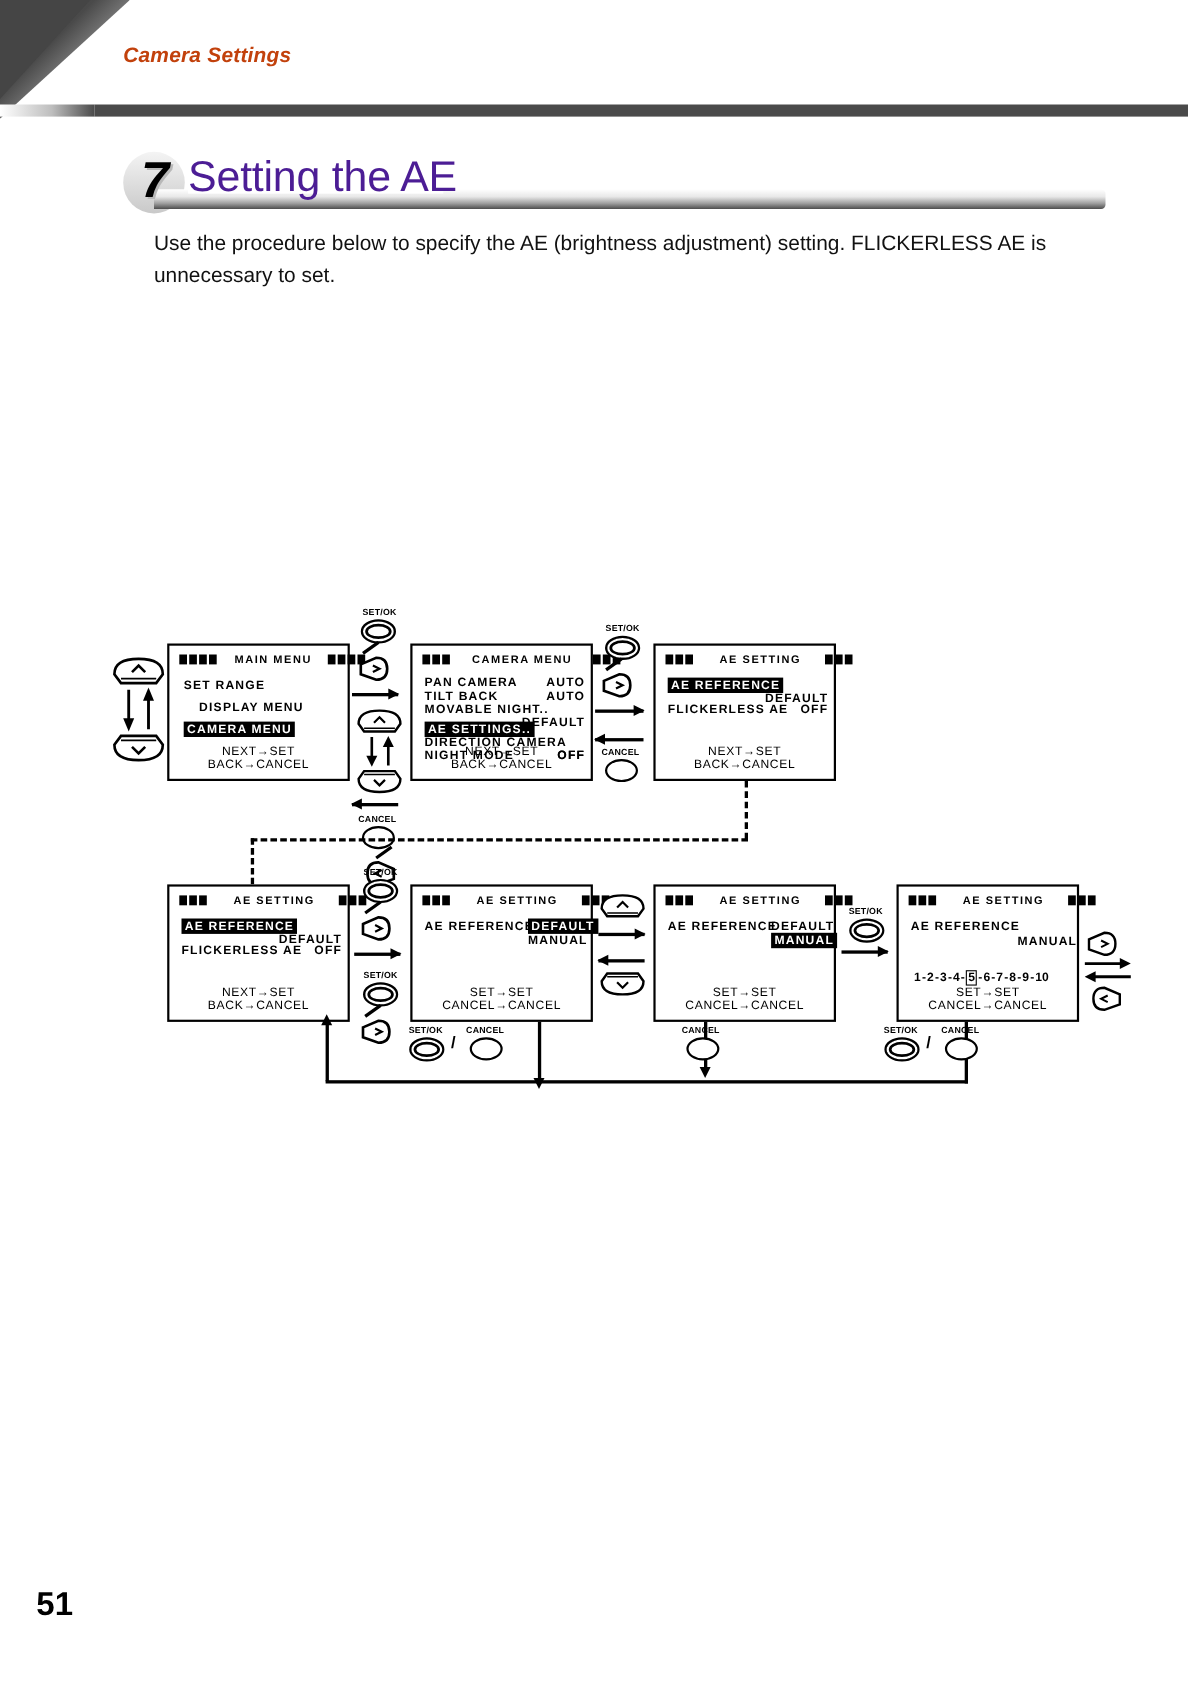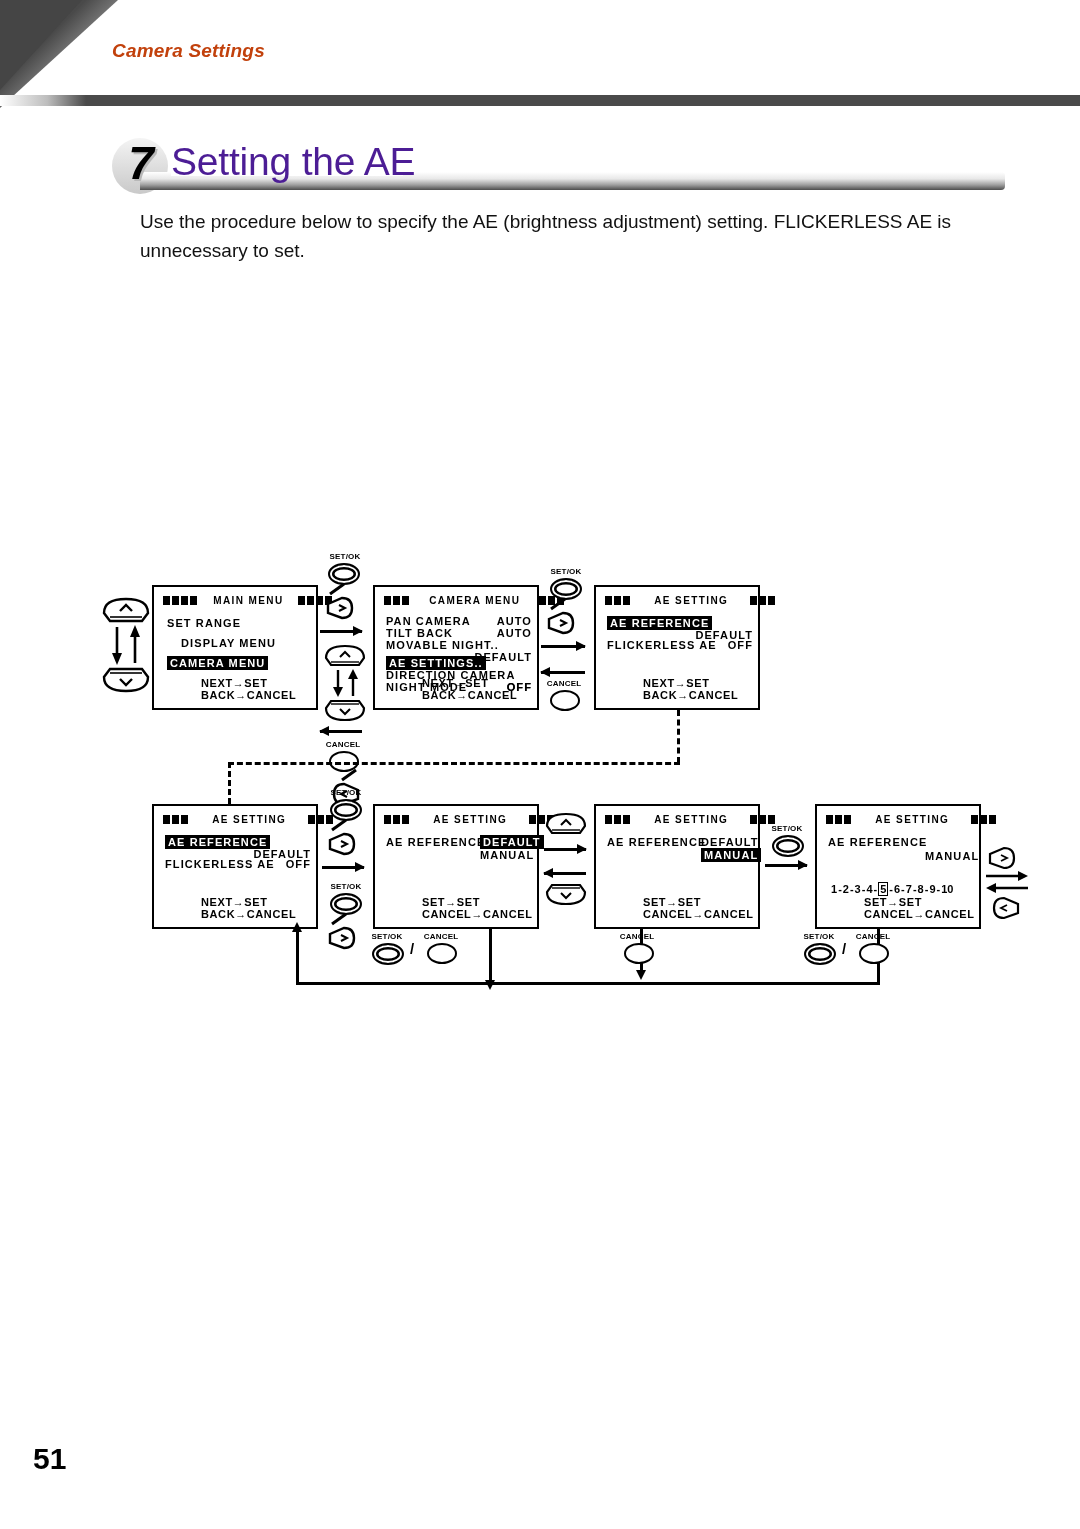--- a/index.html
+++ b/index.html
@@ -44,22 +44,22 @@
 
   
   .lcd{position:absolute;border:2px solid #000;background:#fff;box-sizing:border-box;}
   .lcd .row{position:absolute;white-space:nowrap;
     font-family:"Liberation Sans", sans-serif;font-size:11px;font-weight:bold;
     letter-spacing:1.1px;color:#000;}
   .lcd .ttl{font-size:10px;font-weight:bold;letter-spacing:1.4px;}
   .blk{display:inline-block;width:7px;height:9px;background:#000;margin-right:2px;
     vertical-align:-1px;}
   .inv{background:#000;color:#fff;padding:1px 3px;}
-  .foot{position:absolute;bottom:7px;left:0;width:100%;
-    font-size:11px;font-weight:bold;letter-spacing:.6px;margin-left:47px;}
+  .foot{position:absolute;bottom:7px;left:0;width:100%;text-align:center;
+    font-size:11px;font-weight:normal;letter-spacing:.6px;}
   .arrow-r,.arrow-l{position:absolute;height:3px;background:#000;}
   .arrow-r::after{content:"";position:absolute;right:-1px;top:-4px;
     border-left:10px solid #000;border-top:5.5px solid transparent;border-bottom:5.5px solid transparent;}
   .arrow-l::after{content:"";position:absolute;left:-1px;top:-4px;
     border-right:10px solid #000;border-top:5.5px solid transparent;border-bottom:5.5px solid transparent;}
   .arrow-d{position:absolute;width:3px;background:#000;}
   .arrow-d::after{content:"";position:absolute;bottom:-9px;left:-4.5px;
     border-top:10px solid #000;border-left:5.5px solid transparent;border-right:5.5px solid transparent;}
   .arrow-u{position:absolute;width:3px;background:#000;}
   .arrow-u::after{content:"";position:absolute;top:-9px;left:-4.5px;

